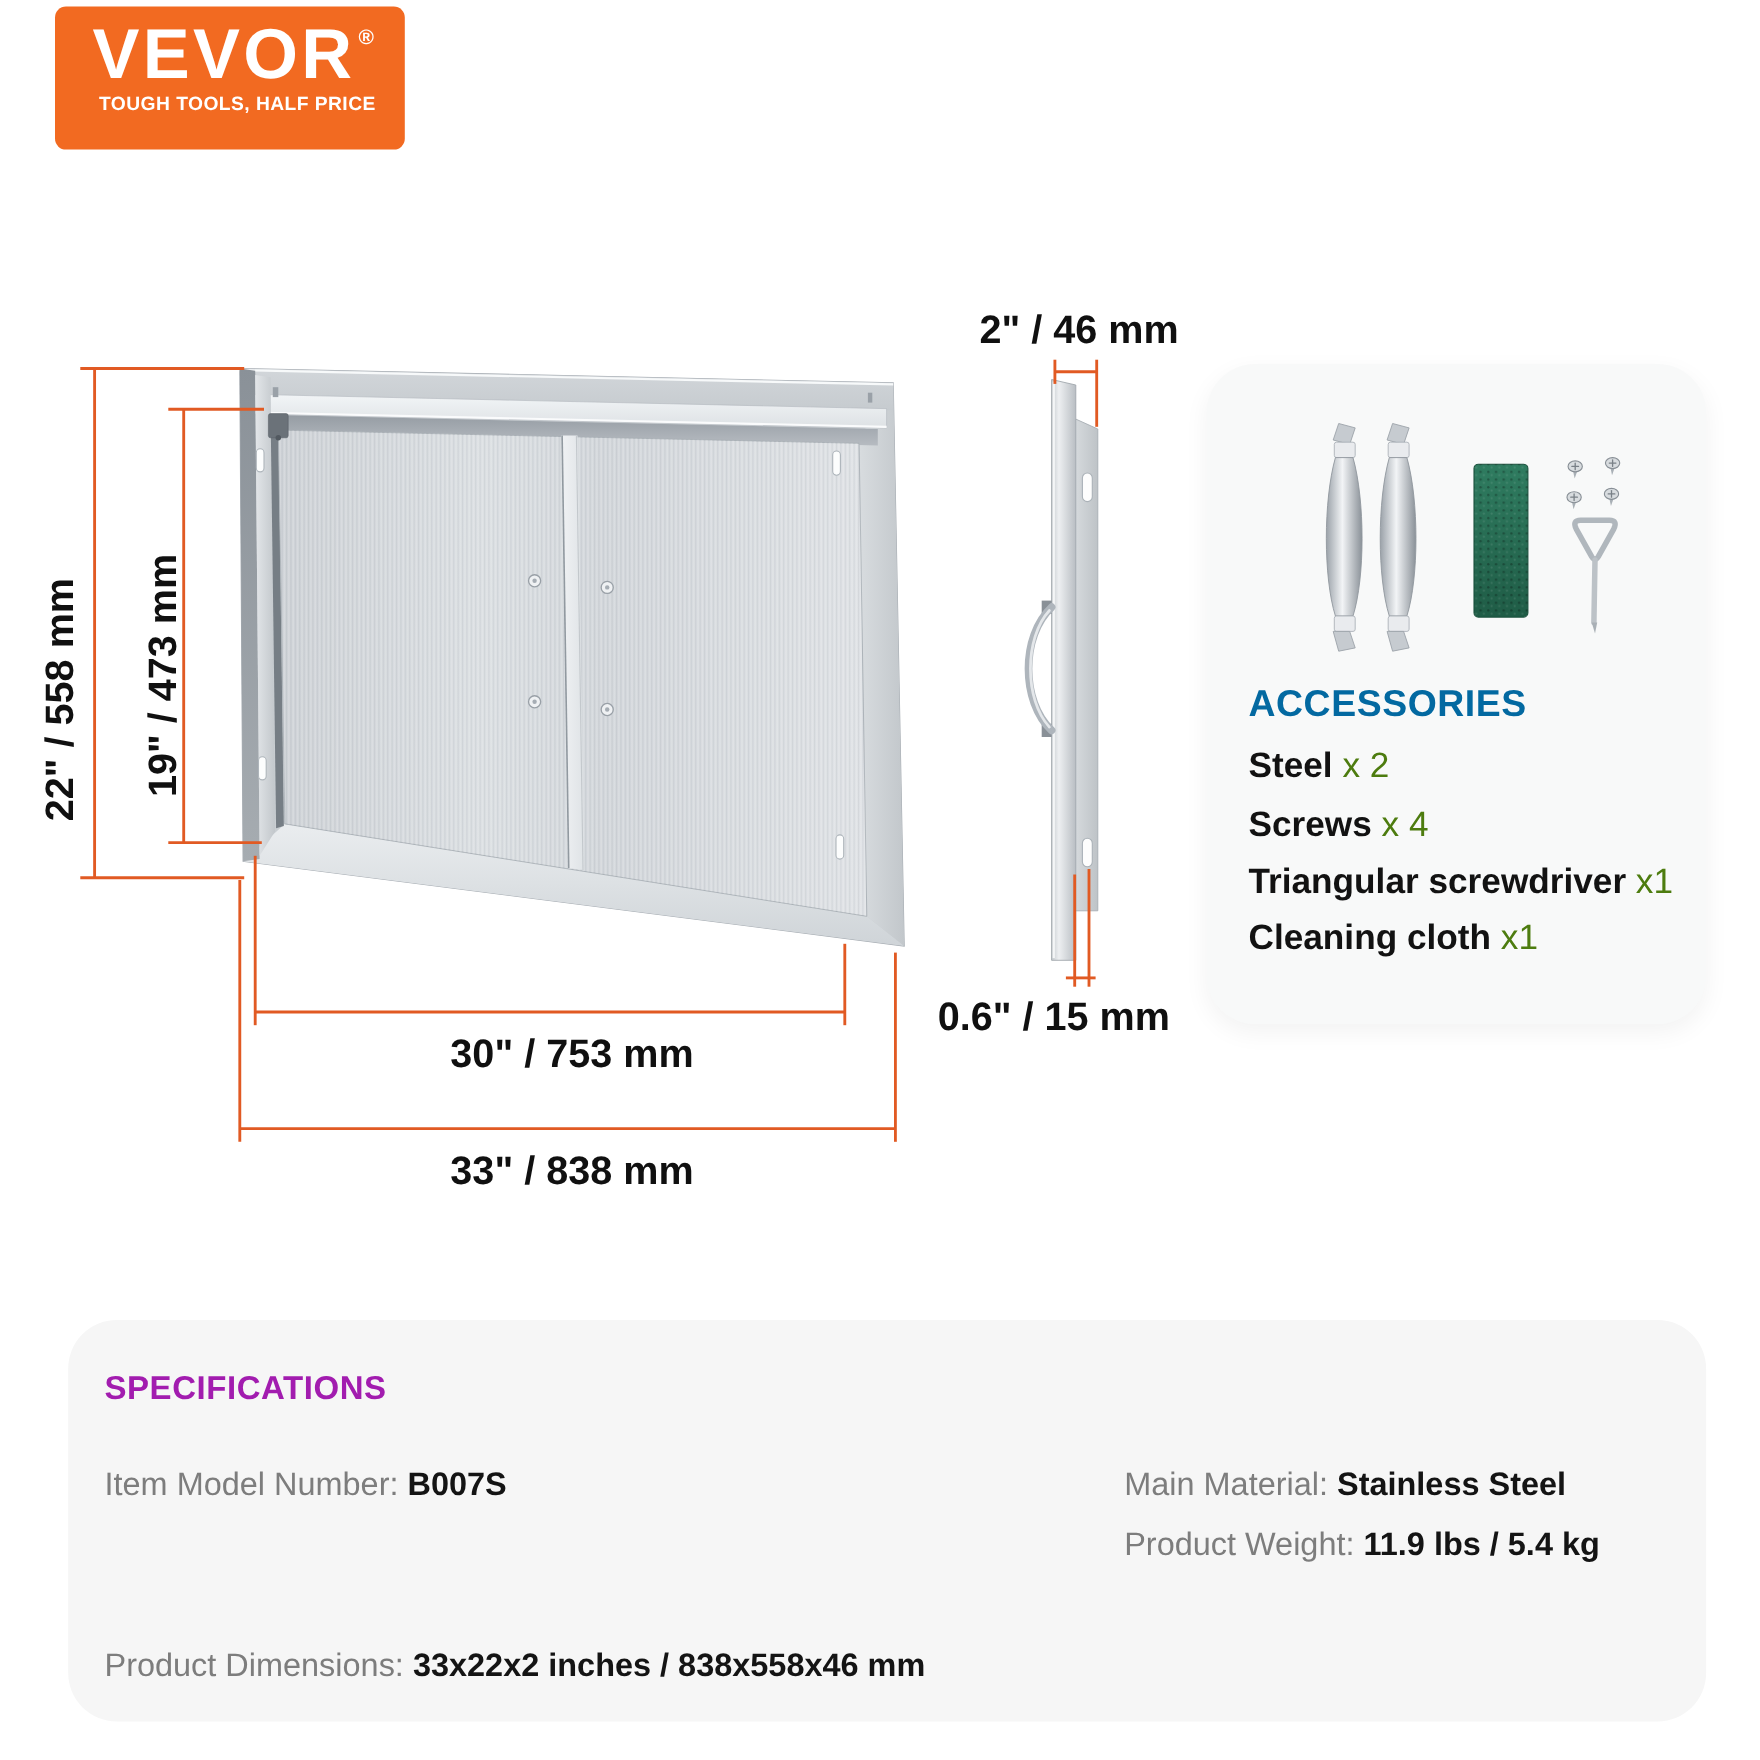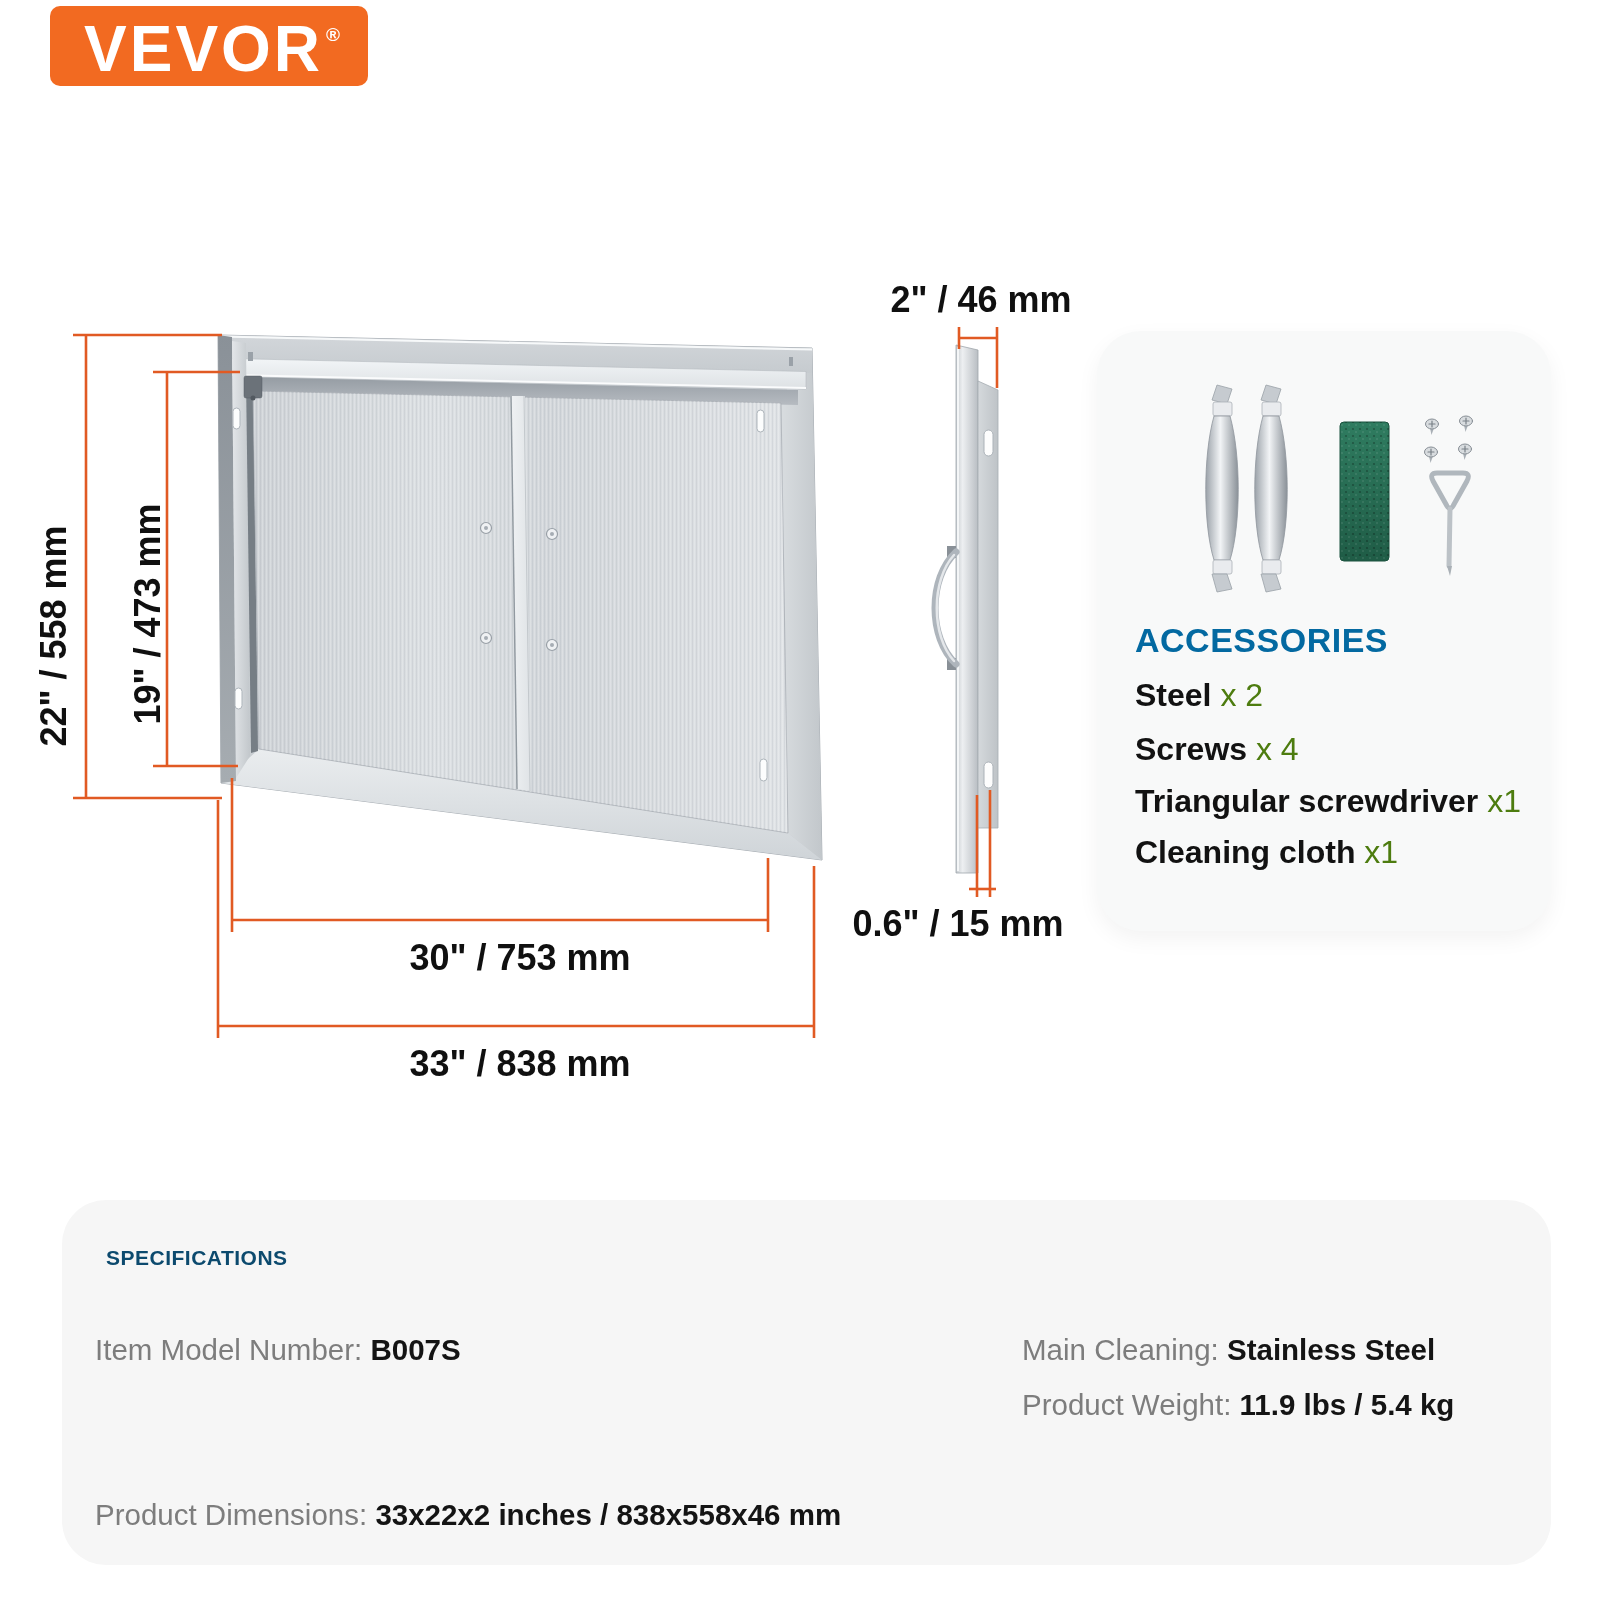--- a/index.html
+++ b/index.html
@@ -1,41 +1,41 @@
 <!DOCTYPE html>
 <html><head>
 <meta charset="utf-8">
 <style>
   html,body{margin:0;padding:0;}
   body{
     width:1600px;height:1600px;position:relative;overflow:hidden;
     background:#ffffff;font-family:"Liberation Sans",sans-serif;
   }
   
-  .logo{position:absolute;left:50px;top:6px;width:318px;height:80px;
+  .logo{position:absolute;left:50px;top:6px;width:318px;height:130px;
     background:#F26A21;border-radius:10px;color:#fff;}
   .logo .brand{position:absolute;left:34px;top:6px;font-size:64px;font-weight:bold;letter-spacing:3px;}
   .logo .reg{position:absolute;left:276px;top:18px;font-size:19px;font-weight:bold;}
   .logo .tagline{position:absolute;left:40px;top:78px;font-size:17.5px;font-weight:bold;letter-spacing:.4px;white-space:nowrap;}
 
   
   .acc-card{position:absolute;left:1097px;top:331px;width:454px;height:600px;
     background:#F8F9F9;border-radius:44px;box-shadow:0 8px 22px rgba(0,0,0,.05);}
   .acc-title{position:absolute;left:38px;top:290px;font-size:34px;font-weight:bold;
     color:#0369a1;letter-spacing:.5px;}
   .acc-item{position:absolute;left:38px;font-size:32px;white-space:nowrap;}
   .acc-item .name{font-weight:bold;color:#121212;}
   .acc-item .count{color:#4d7c0f;}
   .acc-item.r0{top:346px}.acc-item.r1{top:400px}.acc-item.r2{top:452px}.acc-item.r3{top:503px}
 
   
   .spec-card{position:absolute;left:62px;top:1200px;width:1489px;height:365px;
     background:#F6F6F6;border-radius:44px;}
-  .spec-title{position:absolute;left:44px;top:46px;font-size:21px;font-weight:bold;
-    color:#0c4a6e;letter-spacing:.5px;}
+  .spec-title{position:absolute;left:33px;top:46px;font-size:30px;font-weight:bold;
+    color:#a21caf;letter-spacing:.5px;}
   .spec-row{position:absolute;font-size:29.5px;white-space:nowrap;line-height:36px;margin-top:32px;}
   .spec-row .lbl{color:#7d7d7d;}
   .spec-row b{color:#141414;}
   .spec-row.l0{left:33px;top:100px}.spec-row.l1{left:33px;top:155px}
   .spec-row.l2{left:33px;top:210px}.spec-row.l3{left:33px;top:265px}
   .spec-row.r0{left:960px;top:100px}.spec-row.r1{left:960px;top:155px}
 
   
   svg.art{position:absolute;left:0;top:0;width:1600px;height:1600px;pointer-events:none;}
   .dim-line{stroke:#E15A23;stroke-width:2.6;fill:none;}
@@ -55,21 +55,21 @@
   <div class="acc-item r0"><span class="name">Steel</span> <span class="count">x 2</span></div>
   <div class="acc-item r1"><span class="name">Screws</span> <span class="count">x 4</span></div>
   <div class="acc-item r2"><span class="name">Triangular screwdriver</span> <span class="count">x1</span></div>
   <div class="acc-item r3"><span class="name">Cleaning cloth</span> <span class="count">x1</span></div>
 </div>
 
 <div class="spec-card">
   <div class="spec-title">SPECIFICATIONS</div>
   <div class="spec-row l0"><span class="lbl">Item Model Number:</span> <b>B007S</b></div>
   <div class="spec-row l3"><span class="lbl">Product Dimensions:</span> <b>33x22x2 inches / 838x558x46 mm</b></div>
-  <div class="spec-row r0"><span class="lbl">Main Cleaning:</span> <b>Stainless Steel</b></div>
+  <div class="spec-row r0"><span class="lbl">Main Material:</span> <b>Stainless Steel</b></div>
   <div class="spec-row r1"><span class="lbl">Product Weight:</span> <b>11.9 lbs / 5.4 kg</b></div>
 </div>
 
 <svg class="art" viewBox="0 0 1600 1600">
   <defs>
     <linearGradient id="gFaceTop" x1="0" y1="0" x2="0" y2="1">
         <stop offset="0" stop-color="#D2D6DA"></stop>
         <stop offset="1" stop-color="#C6CBCF"></stop>
       </linearGradient>
     <linearGradient id="gRail" x1="0" y1="0" x2="0" y2="1">

